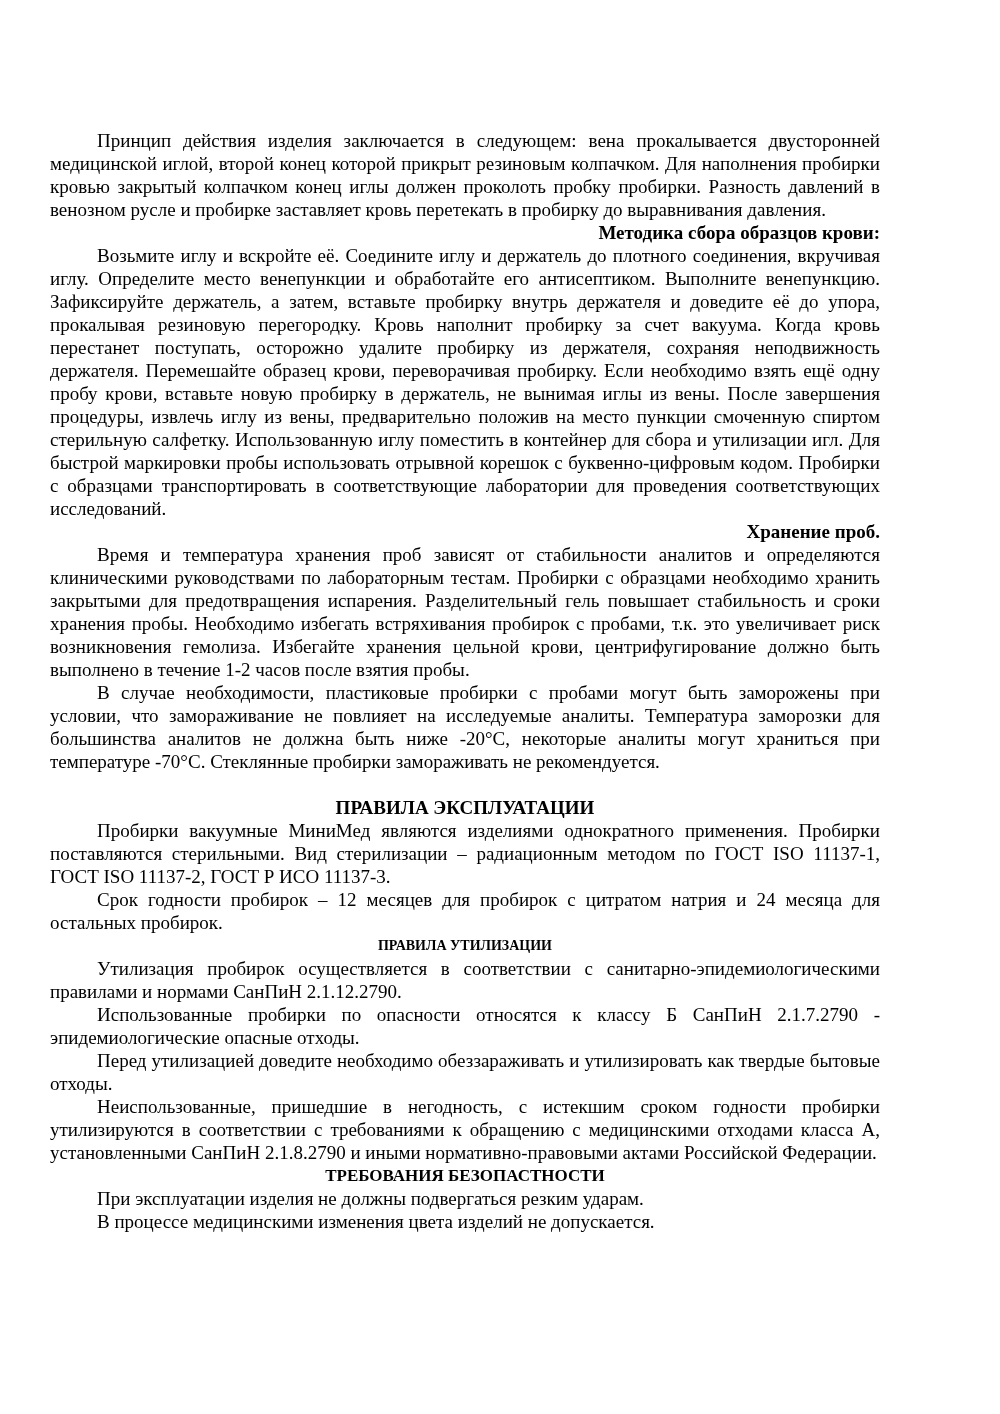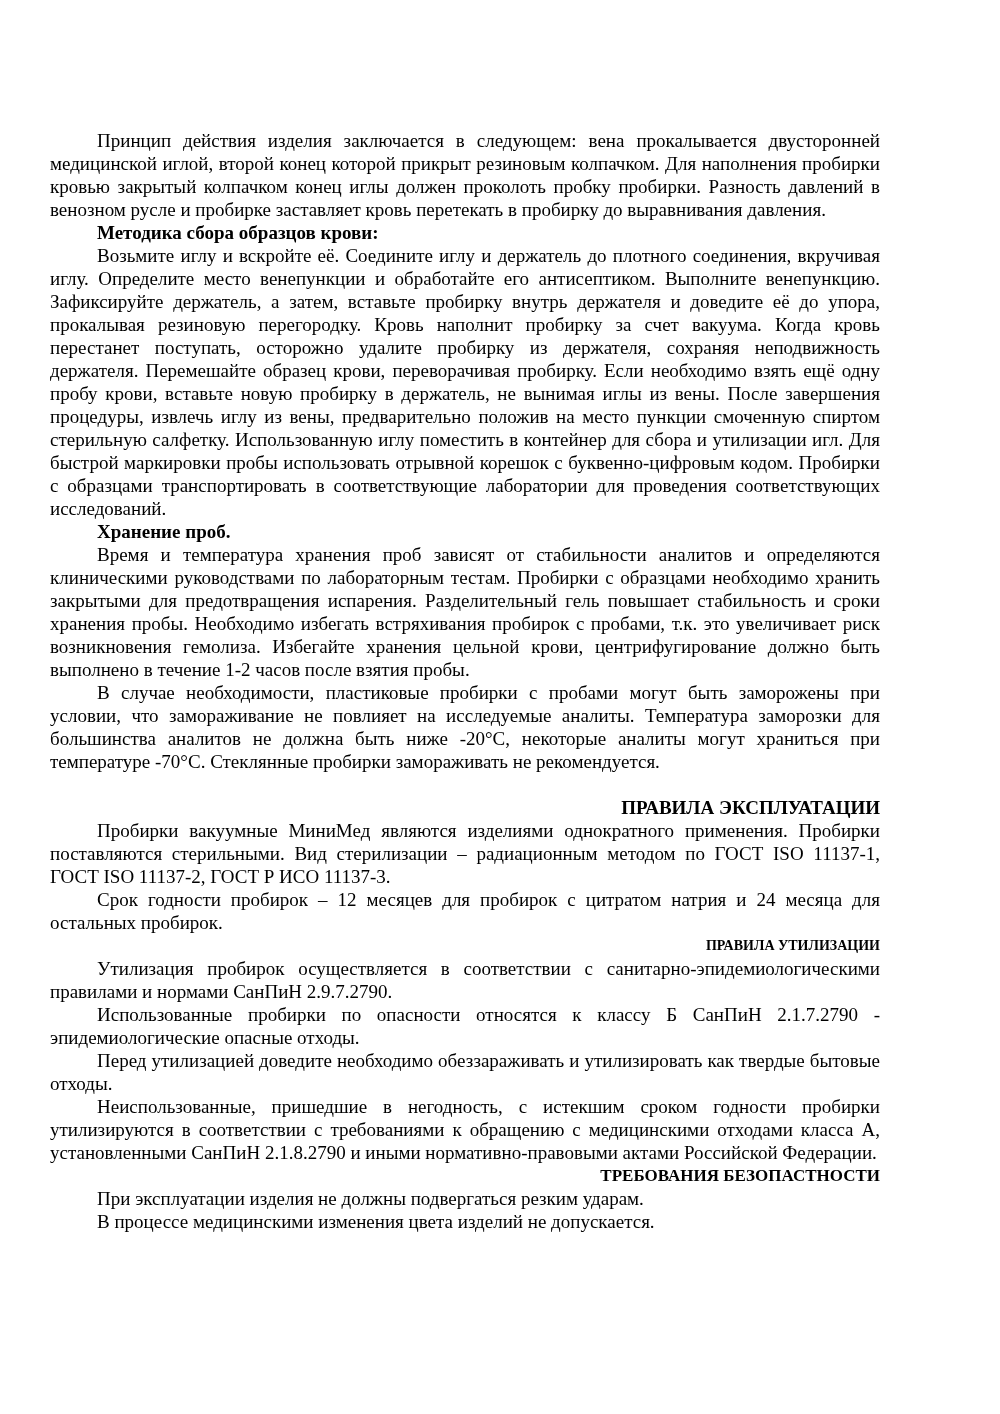--- a/index.html
+++ b/index.html
@@ -21,45 +21,45 @@
     overflow: hidden;
     margin-top: 43px;
   }
   p {
     margin: 0;
     text-align: justify;
     text-indent: 47px;
   }
   .subheading {
     font-weight: bold;
-    text-align: left;
+    text-align: right;
   }
   .section-title {
     font-weight: bold;
-    text-align: right;
+    text-align: center;
     text-indent: 0;
   }
   .gap-before {
     margin-top: 23px;
   }
 </style>
 </head>
 <body>
 
 <div class="page">
   <p class="body">Принцип действия изделия заключается в следующем: вена прокалывается двусторонней медицинской иглой, второй конец которой прикрыт резиновым колпачком. Для наполнения пробирки кровью закрытый колпачком конец иглы должен проколоть пробку пробирки. Разность давлений в венозном русле и пробирке заставляет кровь перетекать в пробирку до выравнивания давления.</p>
   <p class="subheading">Методика сбора образцов крови:</p>
   <p class="body">Возьмите иглу и вскройте её. Соедините иглу и держатель до плотного соединения, вкручивая иглу. Определите место венепункции и обработайте его антисептиком. Выполните венепункцию. Зафиксируйте держатель, а затем, вставьте пробирку внутрь держателя и доведите её до упора, прокалывая резиновую перегородку. Кровь наполнит пробирку за счет вакуума. Когда кровь перестанет поступать, осторожно удалите пробирку из держателя, сохраняя неподвижность держателя. Перемешайте образец крови, переворачивая пробирку. Если необходимо взять ещё одну пробу крови, вставьте новую пробирку в держатель, не вынимая иглы из вены. После завершения процедуры, извлечь иглу из вены, предварительно положив на место пункции смоченную спиртом стерильную салфетку. Использованную иглу поместить в контейнер для сбора и утилизации игл. Для быстрой маркировки пробы использовать отрывной корешок с буквенно-цифровым кодом. Пробирки с образцами транспортировать в соответствующие лаборатории для проведения соответствующих исследований.</p>
   <p class="subheading">Хранение проб.</p>
   <p class="body">Время и температура хранения проб зависят от стабильности аналитов и определяются клиническими руководствами по лабораторным тестам. Пробирки с образцами необходимо хранить закрытыми для предотвращения испарения. Разделительный гель повышает стабильность и сроки хранения пробы. Необходимо избегать встряхивания пробирок с пробами, т.к. это увеличивает риск возникновения гемолиза. Избегайте хранения цельной крови, центрифугирование должно быть выполнено в течение 1-2 часов после взятия пробы.</p>
   <p class="body">В случае необходимости, пластиковые пробирки с пробами могут быть заморожены при условии, что замораживание не повлияет на исследуемые аналиты. Температура заморозки для большинства аналитов не должна быть ниже -20°С, некоторые аналиты могут храниться при температуре -70°С. Стеклянные пробирки замораживать не рекомендуется.</p>
   <h2 class="section-title gap-before" style="font-size:19px;margin:23px 0 0 0;">ПРАВИЛА ЭКСПЛУАТАЦИИ</h2>
   <p class="body">Пробирки вакуумные МиниМед являются изделиями однократного применения. Пробирки поставляются стерильными. Вид стерилизации – радиационным методом по ГОСТ ISO 11137-1, ГОСТ ISO 11137-2, ГОСТ Р ИСО 11137-3.</p>
   <p class="body">Срок годности пробирок – 12 месяцев для пробирок с цитратом натрия и 24 месяца для остальных пробирок.</p>
   <h2 class="section-title" style="font-size:14px;margin:0;">ПРАВИЛА УТИЛИЗАЦИИ</h2>
-  <p class="body">Утилизация пробирок осуществляется в соответствии с санитарно-эпидемиологическими правилами и нормами СанПиН 2.9.7.2790.</p>
+  <p class="body">Утилизация пробирок осуществляется в соответствии с санитарно-эпидемиологическими правилами и нормами СанПиН 2.1.12.2790.</p>
   <p class="body">Использованные пробирки по опасности относятся к классу Б СанПиН 2.1.7.2790 - эпидемиологические опасные отходы.</p>
   <p class="body">Перед утилизацией доведите необходимо обеззараживать и утилизировать как твердые бытовые отходы.</p>
   <p class="body">Неиспользованные, пришедшие в негодность, с истекшим сроком годности пробирки утилизируются в соответствии с требованиями к обращению с медицинскими отходами класса А, установленными СанПиН 2.1.8.2790 и иными нормативно-правовыми актами Российской Федерации.</p>
   <h2 class="section-title" style="font-size:17px;margin:0;">ТРЕБОВАНИЯ БЕЗОПАСТНОСТИ</h2>
   <p class="body">При эксплуатации изделия не должны подвергаться резким ударам.</p>
   <p class="body">В процессе медицинскими изменения цвета изделий не допускается.</p>
 </div>
 
 </body></html>

